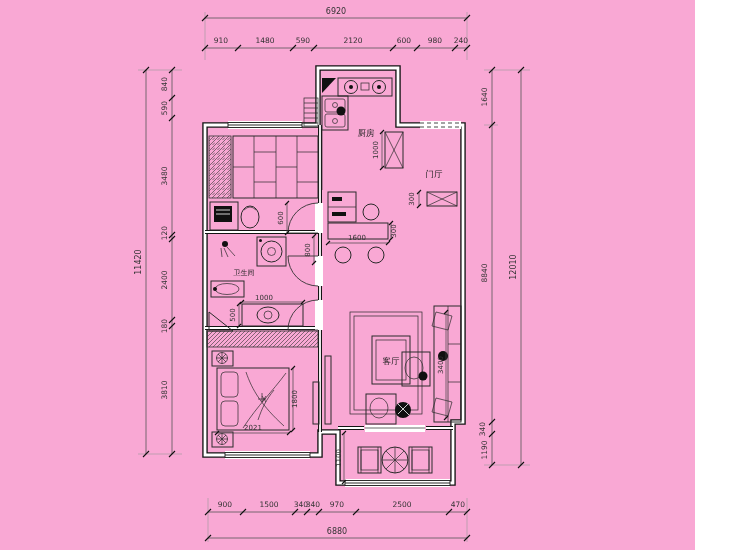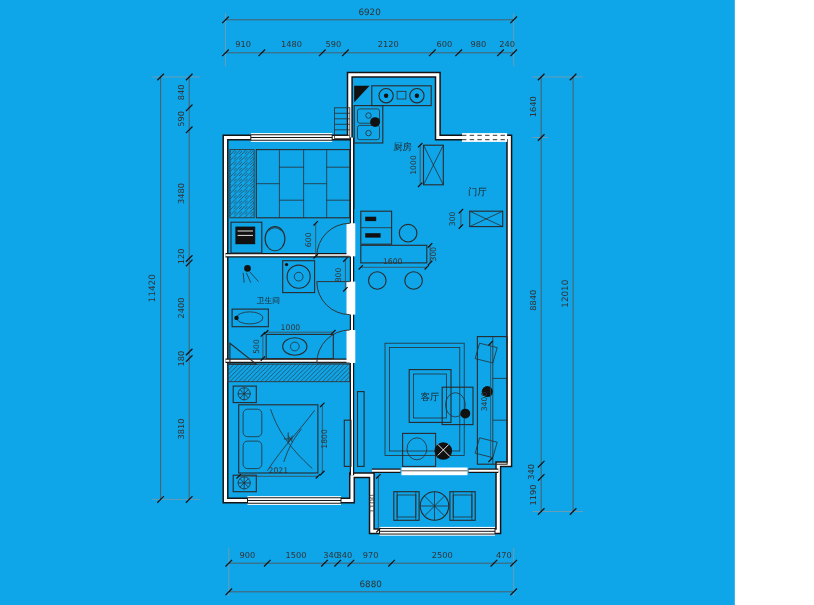--- a/index.html
+++ b/index.html
@@ -1,17 +1,17 @@
 <!DOCTYPE html>
 <html><head>
 <meta charset="utf-8">
 <style>
   html,body{margin:0;padding:0;background:#fff;}
-  .sheet{position:relative;width:668px;height:550px;background:#0ea5e9;overflow:hidden;
-         font-family:"DejaVu Sans",sans-serif;}
+  .sheet{position:relative;width:668px;height:550px;background:#f9a8d4;overflow:hidden;
+         font-family:"DejaVu Sans",sans-serif;padding-left:27px;}
   svg{position:absolute;left:0;top:0;}
   text{fill:#333;font-family:"DejaVu Sans",sans-serif;}
   .dim{font-size:7.5px;}
   .dimS{font-size:7px;}
   .ovr{font-size:8px;}
   .room{font-size:8.5px;fill:#222;}
   .roomS{font-size:7px;fill:#222;}
   .chain{stroke:#555;stroke-width:0.8;fill:none;}
   .ext{stroke:#999;stroke-width:0.6;fill:none;}
   .tick{stroke:#111;stroke-width:1.1;fill:none;}

